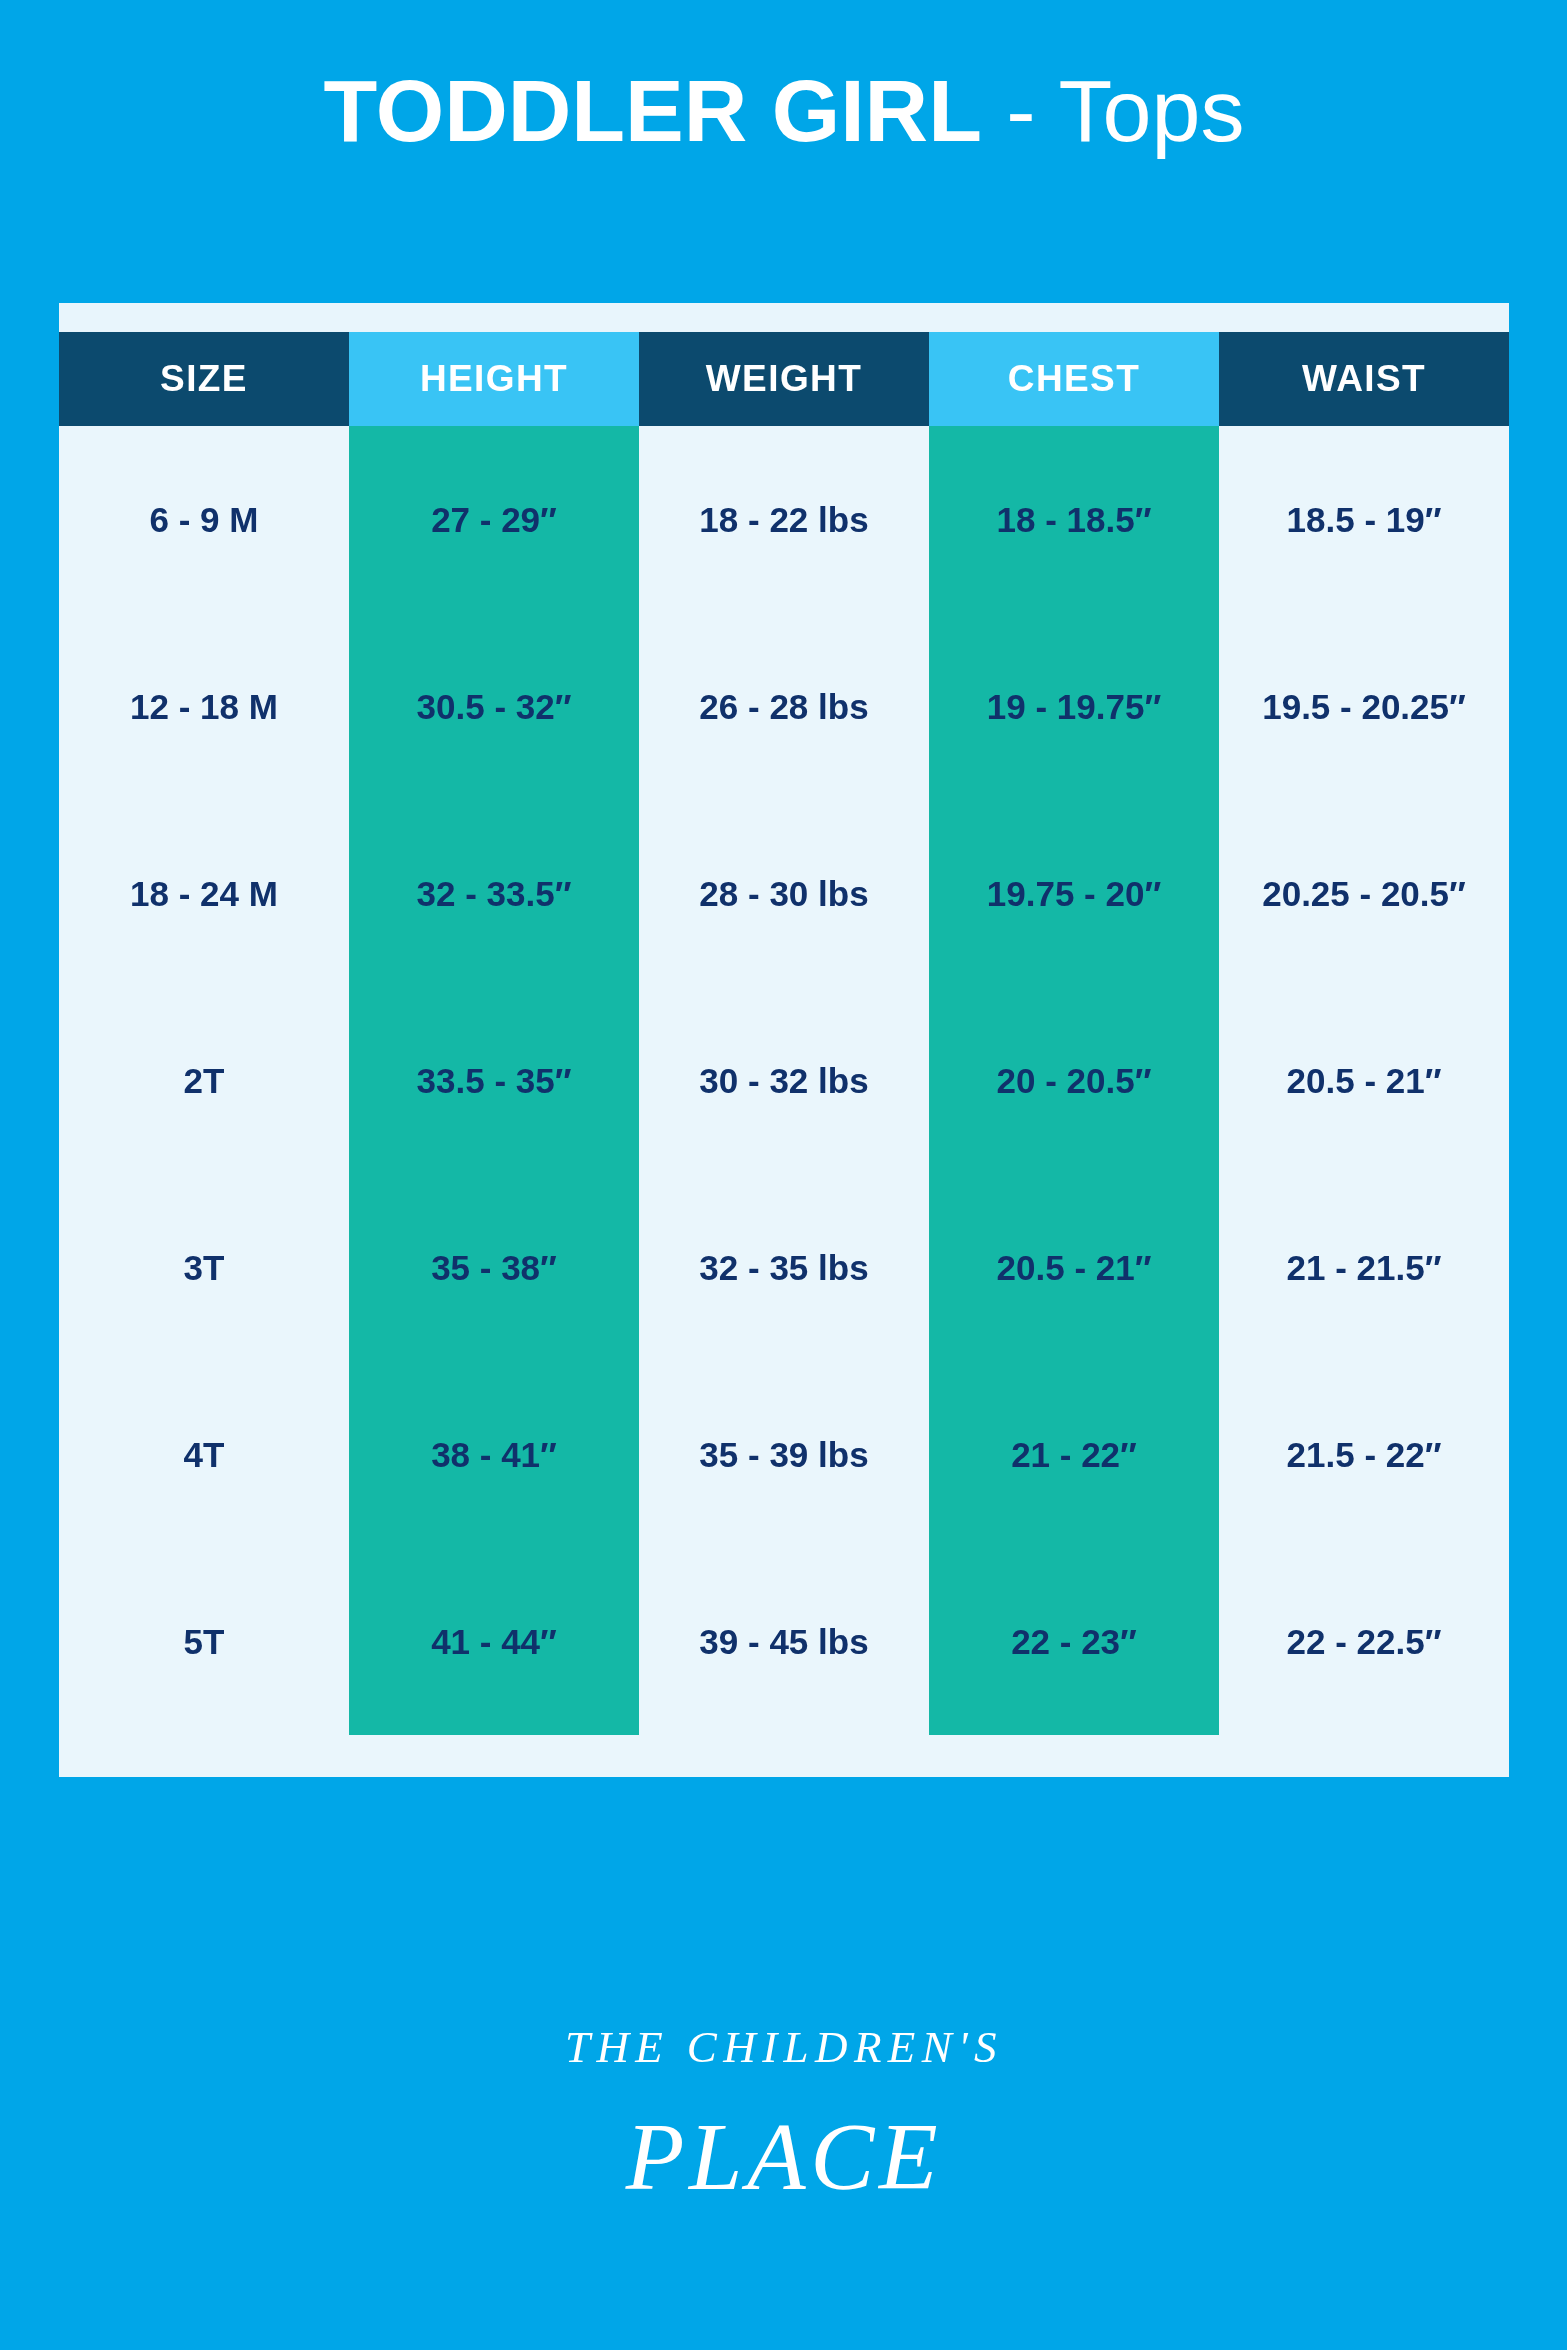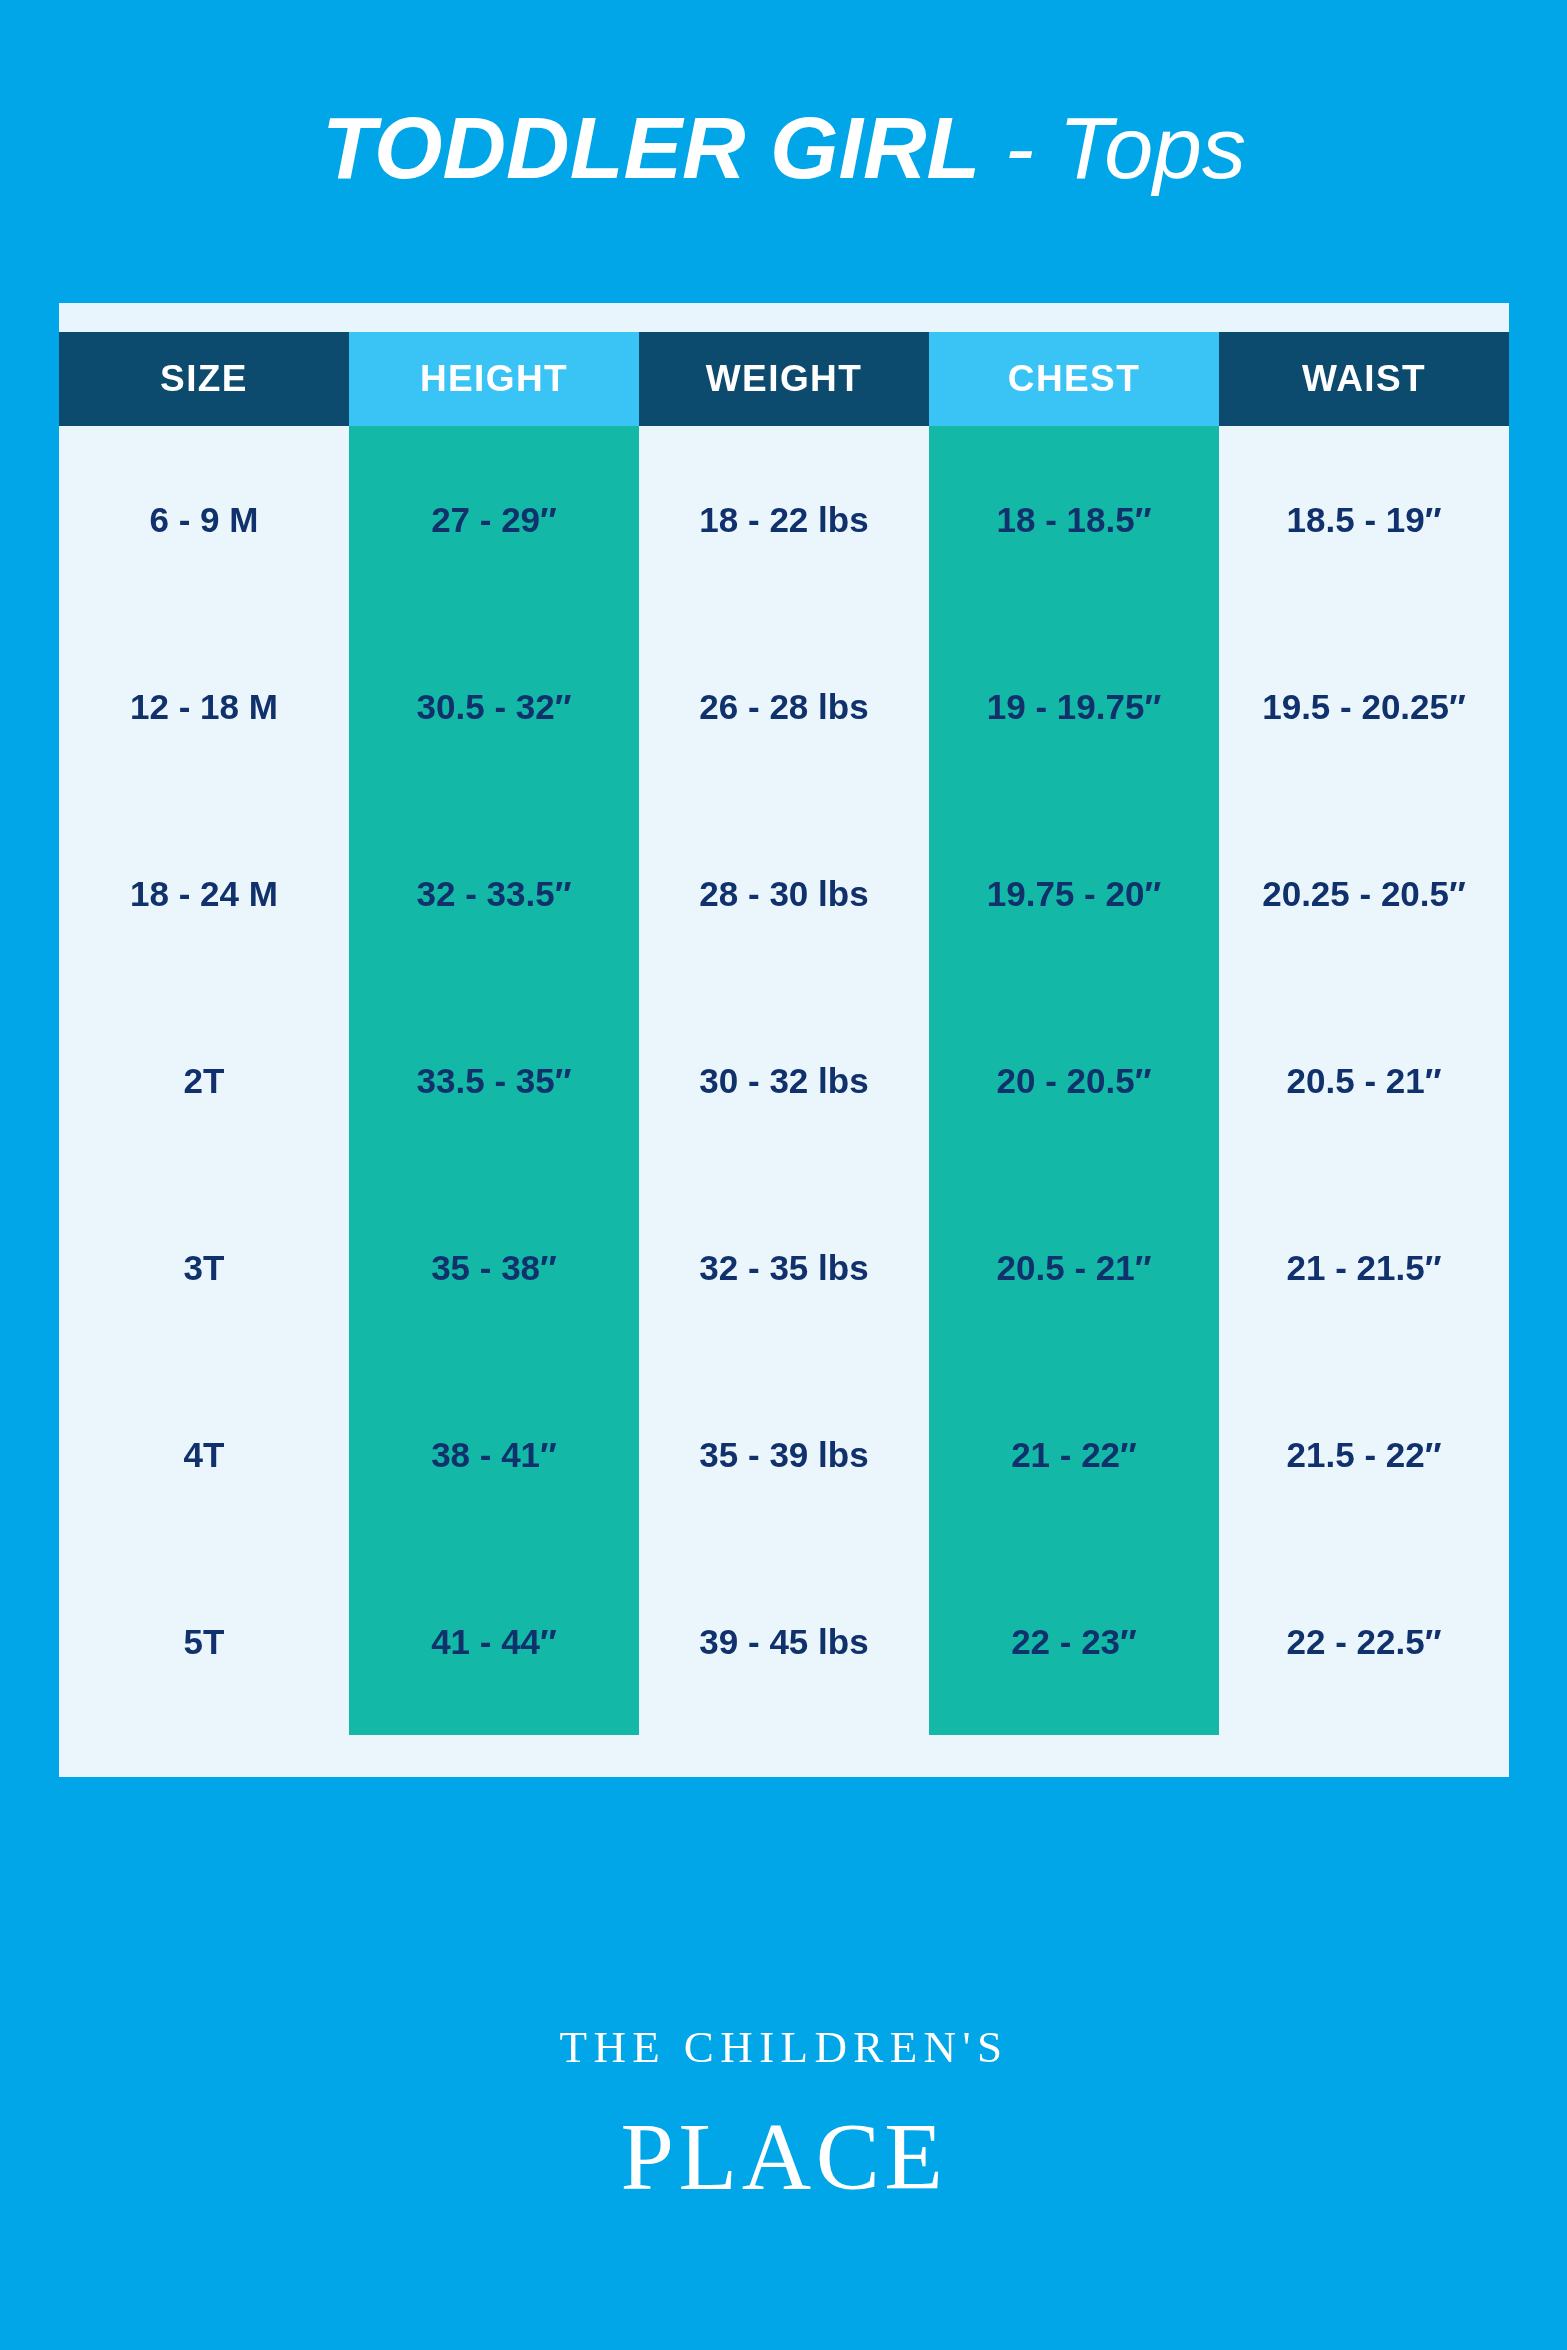--- a/index.html
+++ b/index.html
@@ -19,22 +19,21 @@
     width: 1568px;
     height: 2351px;
     background: #00A6E8;
     box-sizing: border-box;
   }
 
   
   .title-wrap {
     width: 100%;
     text-align: center;
-    padding-top: 104px;
-    font-style: italic;
+    padding-top: 67px;
   }
   .title {
     display: inline-block;
     color: #FFFFFF;
     font-size: 88px;
     line-height: 1;
     font-weight: bold;
     letter-spacing: -0.9px;
     white-space: nowrap;
   }
@@ -98,20 +97,21 @@
   }
 
   
   .footer {
     position: absolute;
     left: 0;
     right: 0;
     top: 2025px;
     text-align: center;
     color: #FFFFFF;
+    font-style: italic;
   }
   .footer .line1 {
     font-family: "Liberation Serif", serif;
     font-size: 45px;
     letter-spacing: 6.4px;
     line-height: 1;
     margin-bottom: 14.7px;
   }
   .footer .line2 {
     font-family: "Liberation Serif", serif;

